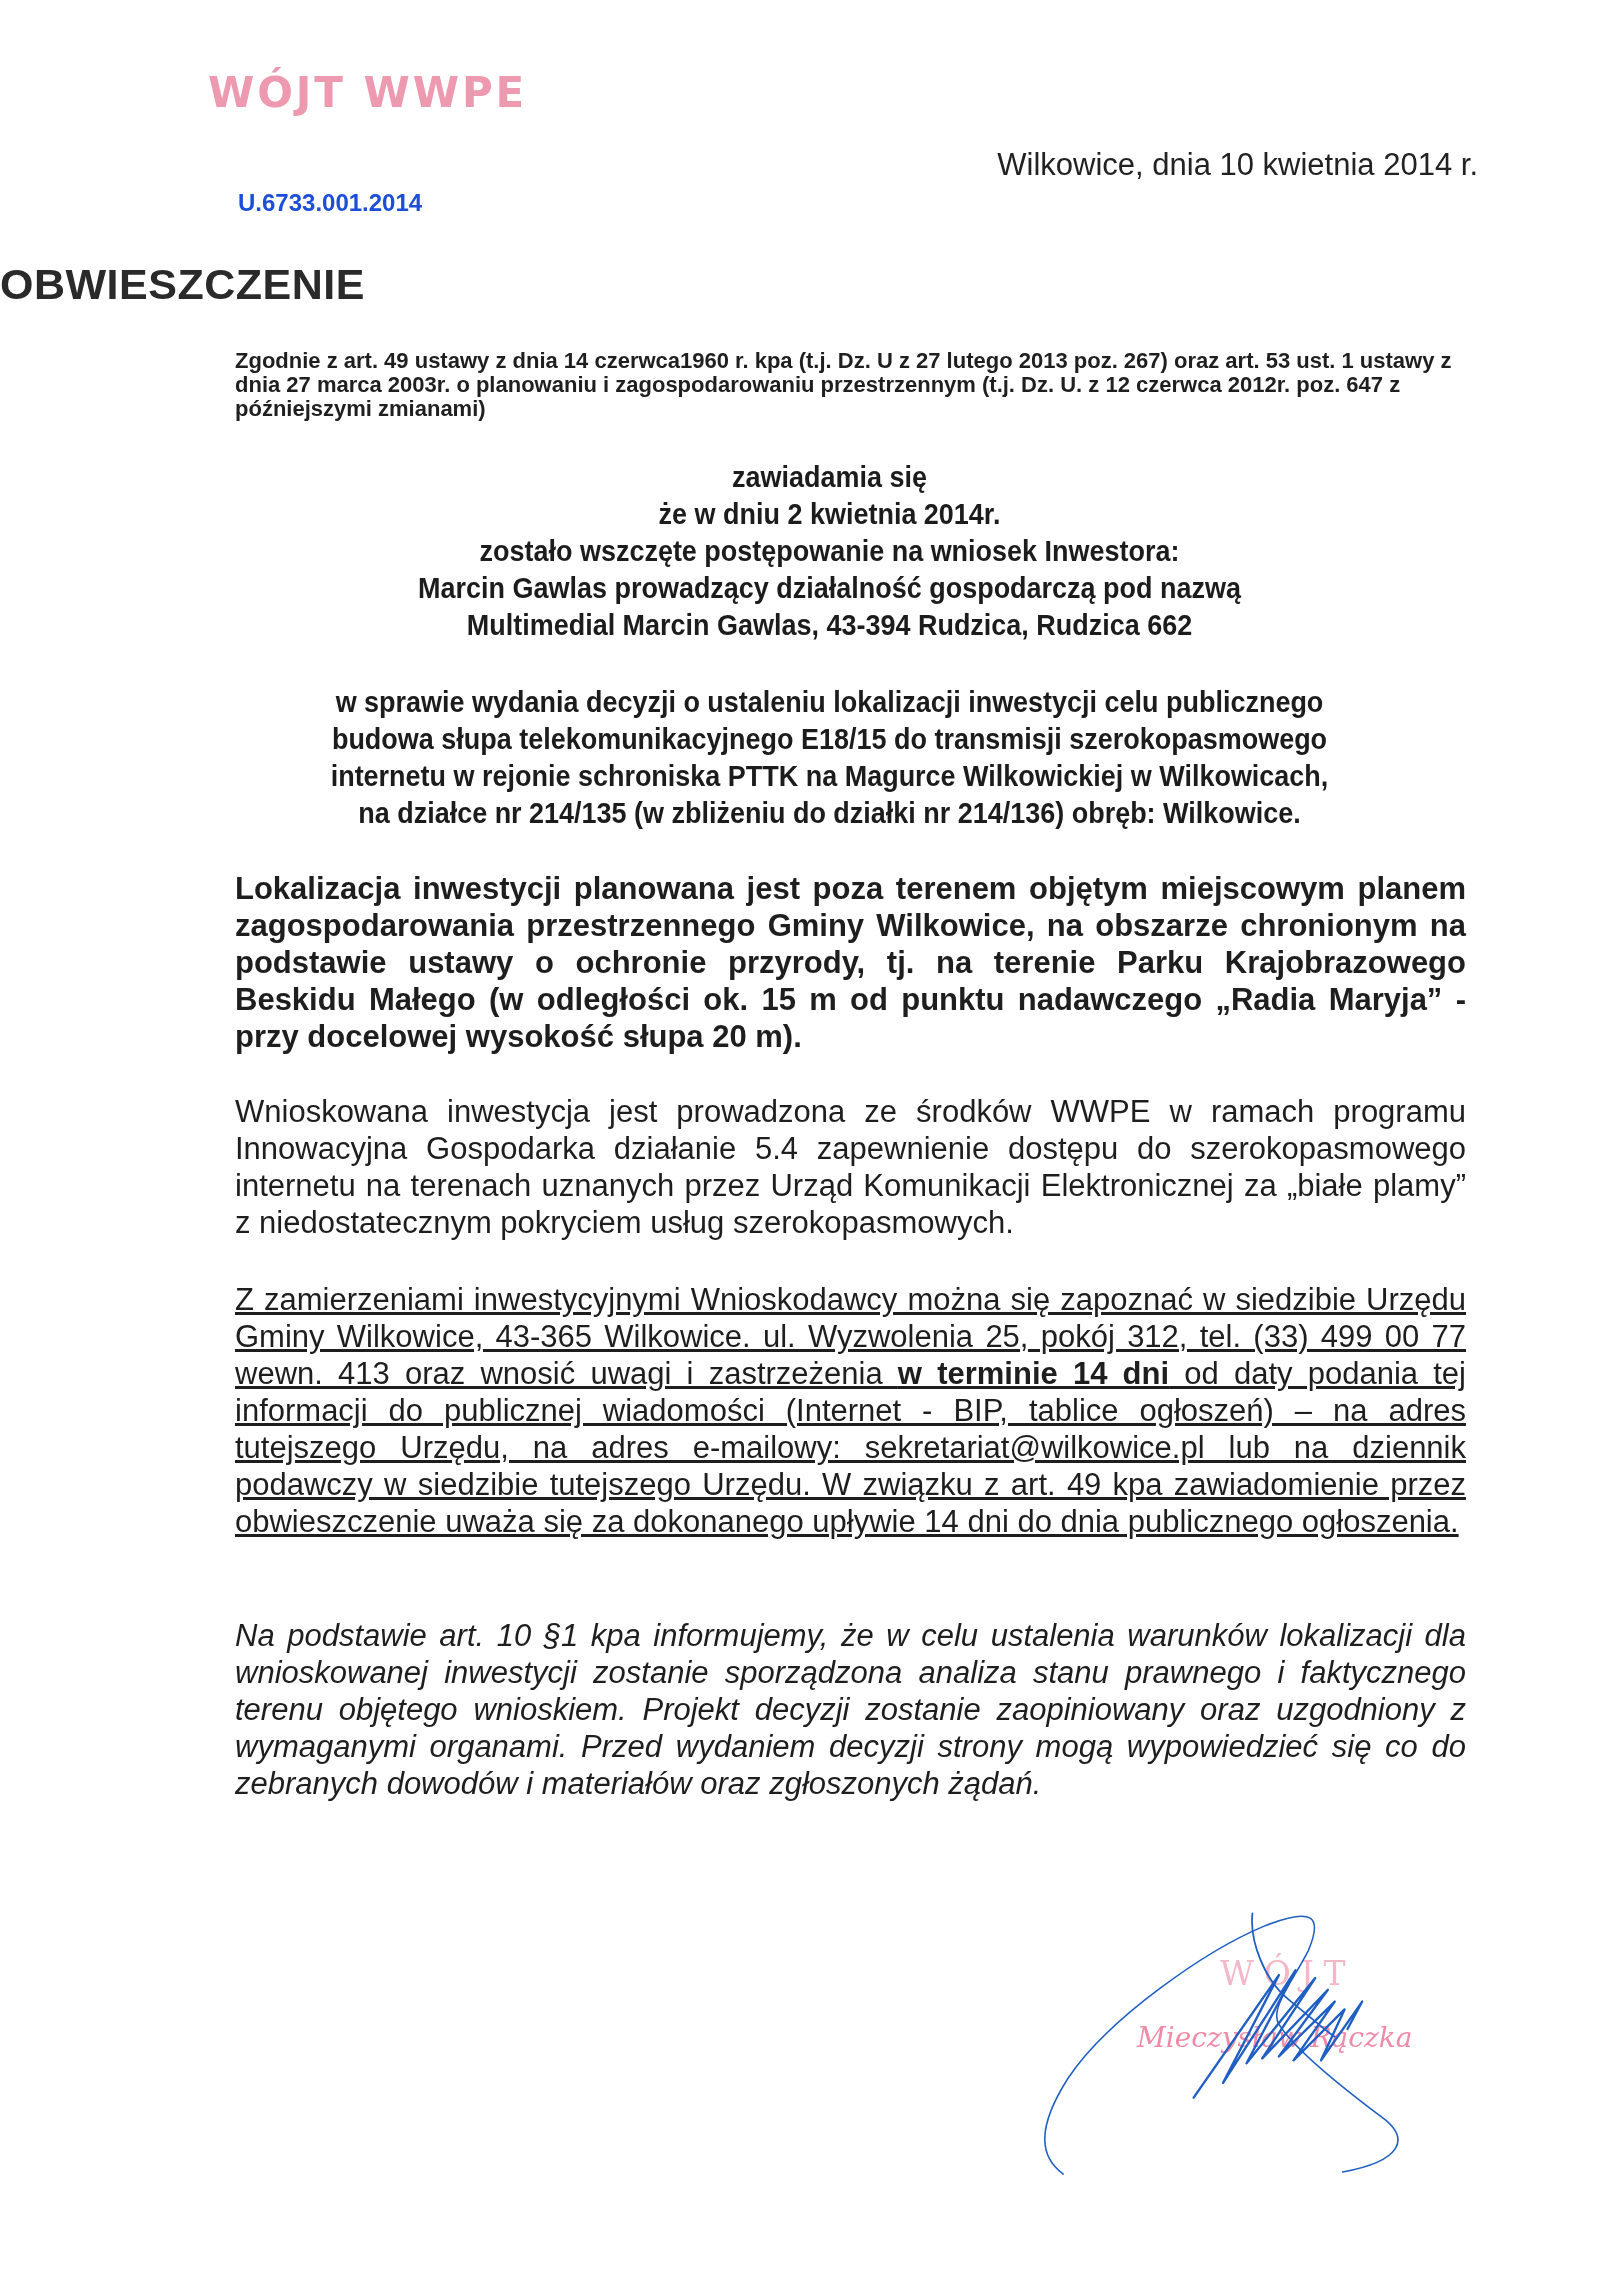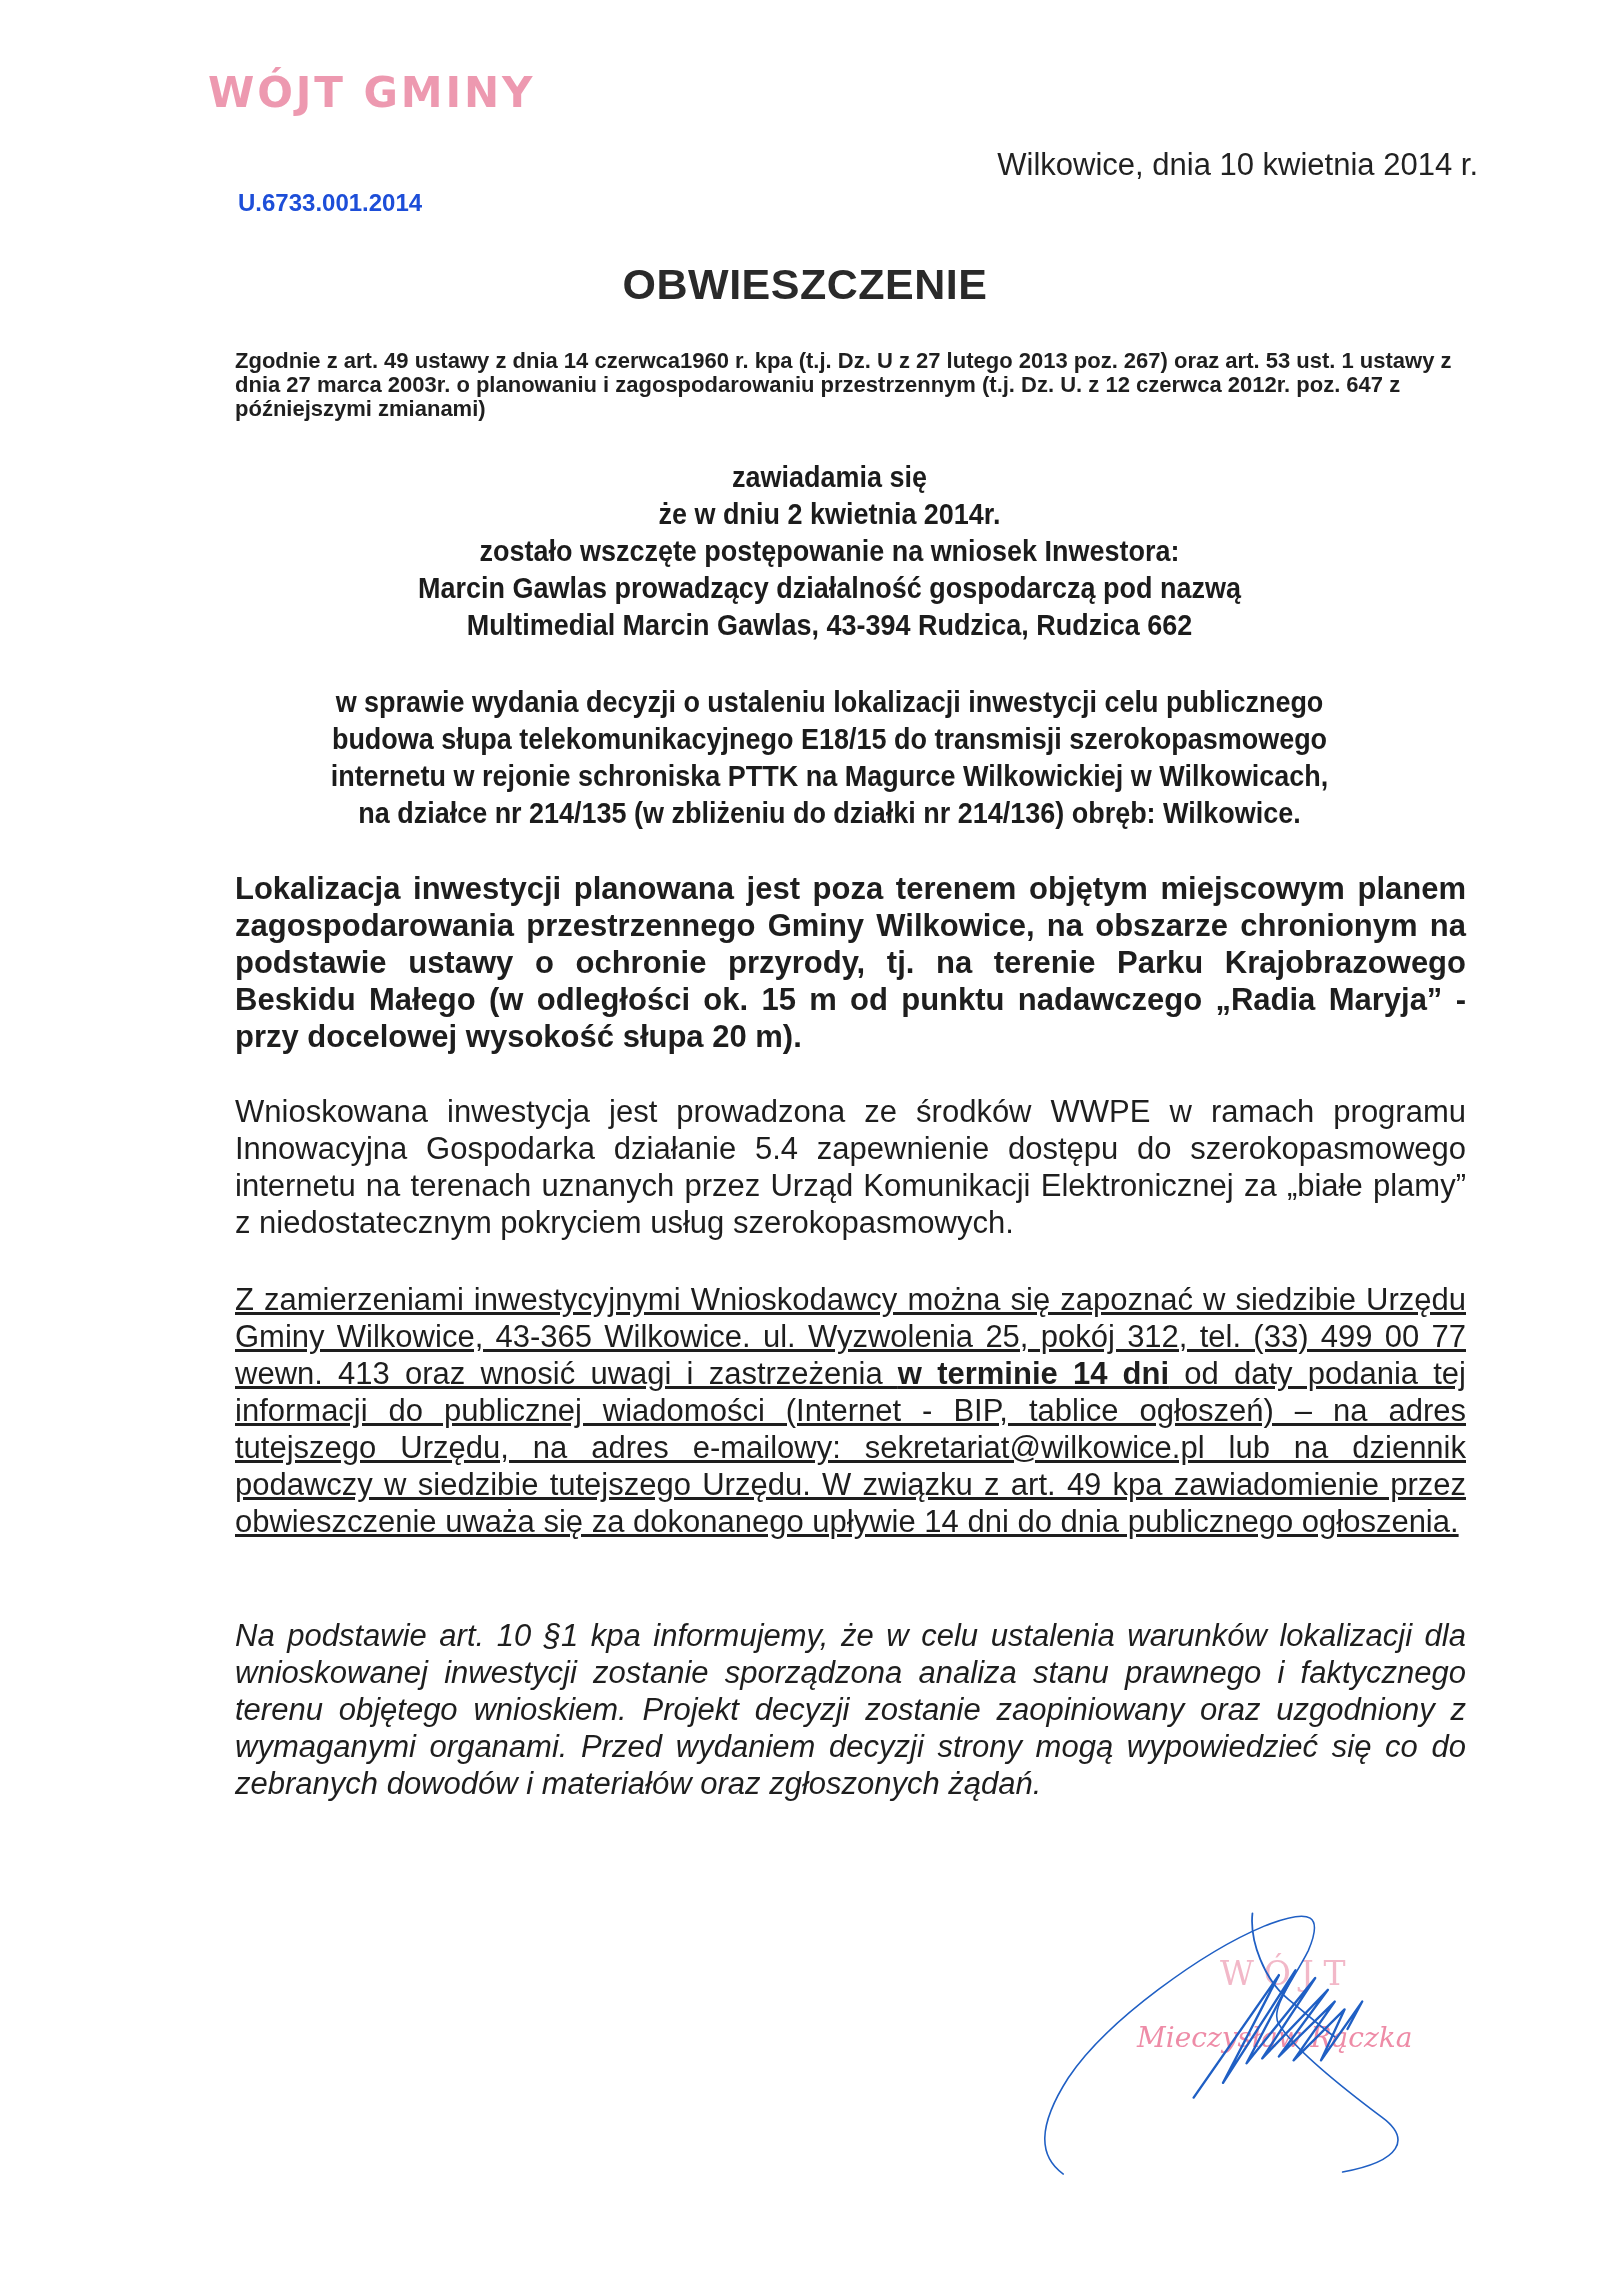--- a/index.html
+++ b/index.html
@@ -14,21 +14,21 @@
 
   .case-number {
     position: absolute; left: 238px; top: 189px;
     font-size: 24px; font-weight: bold; color: #1d4ed8;
   }
   .place-date {
     position: absolute; right: 142px; top: 147px;
     font-size: 31px; color: #222;
   }
   .doc-title {
-    position: absolute; left: 0; right: 10px; top: 260px; text-align: center;
+    position: absolute; left: 0; right: 10px; top: 260px; 
     font-size: 43px; font-weight: bold; color: #2a2a2a; letter-spacing: 0.5px;
   }
   .legal-basis {
     position: absolute; left: 235px; width: 1235px; top: 349px;
     font-size: 22px; line-height: 24px; color: #1f1f1f; font-weight: bold;
   }
   .notice-block {
     position: absolute; left: 196px; right: 157px; text-align: center;
     font-weight: bold; font-size: 29px; line-height: 37px; color: #1c1c1c;
     transform: scaleX(0.93); transform-origin: center top;
@@ -58,21 +58,21 @@
   .stamp-name {
     position: absolute; left: 108px; top: 139px;
     font-family: "DejaVu Serif", serif; font-style: italic; font-size: 28px;
     color: #ee8ca7; 
   }
 </style>
 </head>
 <body>
 
 <div class="stamp-office">
-  <div>WÓJT GMINY</div>
+  <div>WÓJT WWPE</div>
 </div>
 
 <div class="case-number">U.6733.001.2014</div>
 <div class="place-date">Wilkowice, dnia 10 kwietnia 2014 r.</div>
 
 <div class="doc-title">OBWIESZCZENIE</div>
 
 <div class="legal-basis">Zgodnie z art. 49 ustawy z dnia 14 czerwca1960 r. kpa (t.j. Dz. U z 27 lutego 2013 poz. 267) oraz art. 53 ust. 1 ustawy z dnia 27 marca 2003r. o planowaniu i zagospodarowaniu przestrzennym (t.j. Dz. U. z 12 czerwca 2012r. poz. 647 z późniejszymi zmianami)</div>
 
 <div class="notice-block notice-1">

